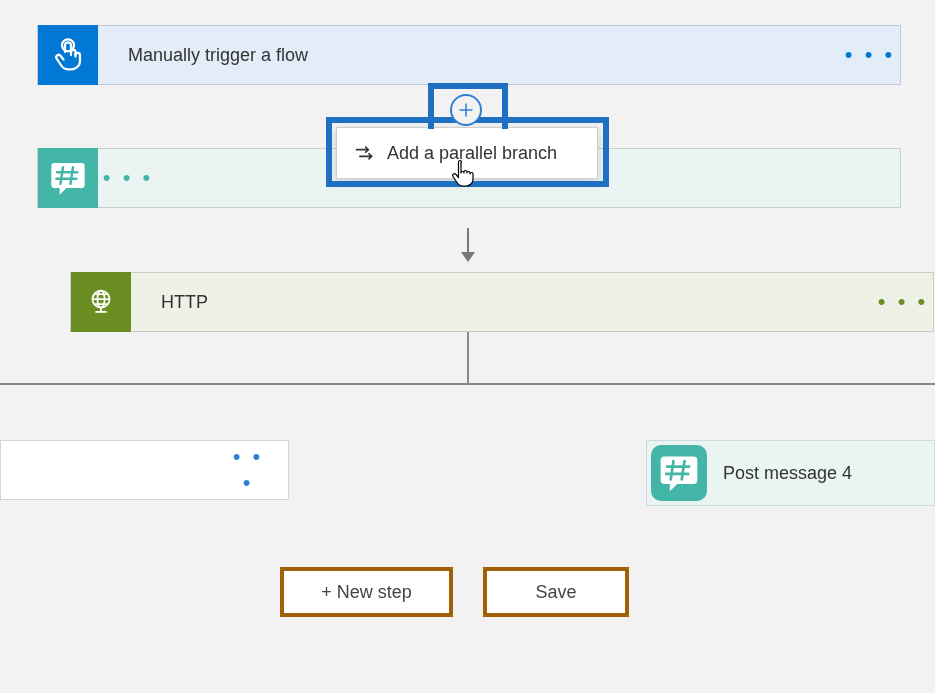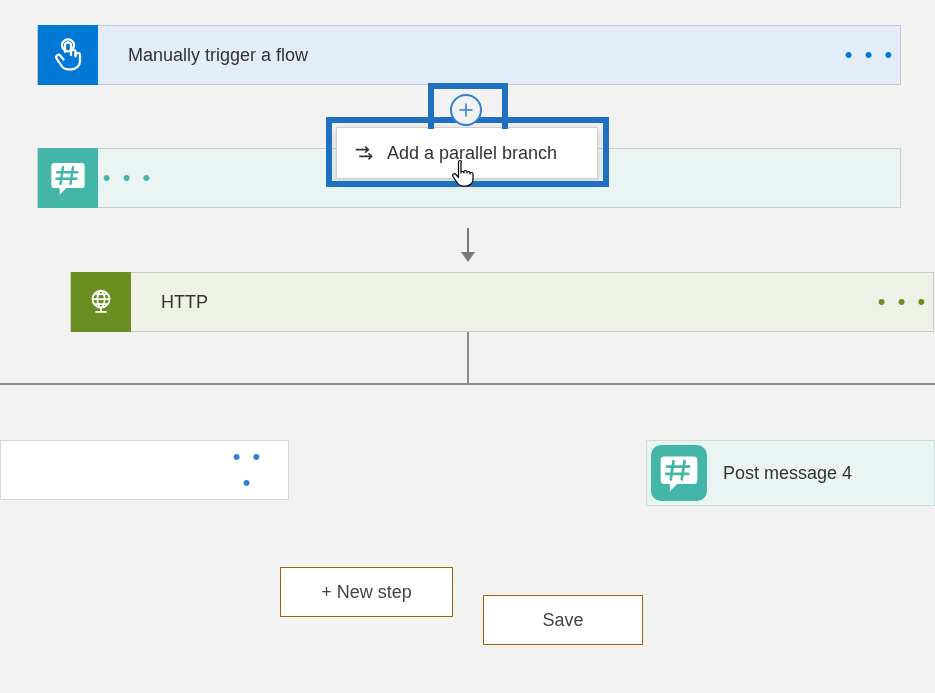--- a/index.html
+++ b/index.html
@@ -203,30 +203,30 @@
     margin: 2px 2px 2px 4px;
   }
   .card-branch-right .step-title { padding-left: 14px; }
 
   
   .btn {
     position: absolute;
     top: 567px;
     height: 50px;
     background: #ffffff;
-    border: 1px solid #a16207;
+    border: 4px solid #a16207;
     display: flex;
     align-items: center;
     justify-content: center;
     font-size: 18px;
     color: #444;
     cursor: pointer;
   }
   .btn-newstep { left: 280px; width: 173px; }
-  .btn-save    { left: 483px; width: 160px; margin-top: 28px; }
+  .btn-save    { left: 483px; width: 146px; }
 
   
   .cursor-pointer {
     position: absolute;
     left: 452px; top: 158px;
     z-index: 10;
     pointer-events: none;
   }
 
   

